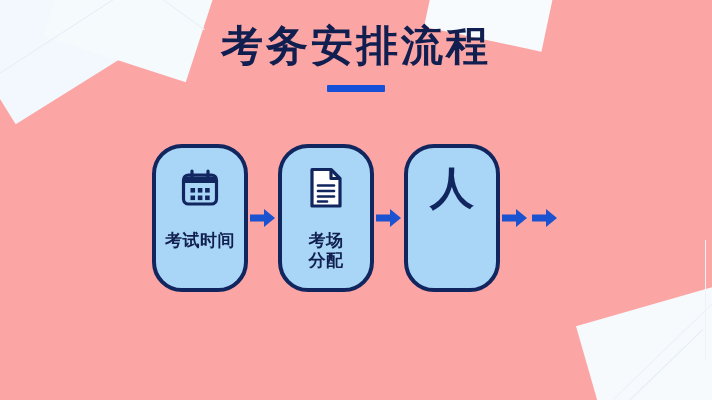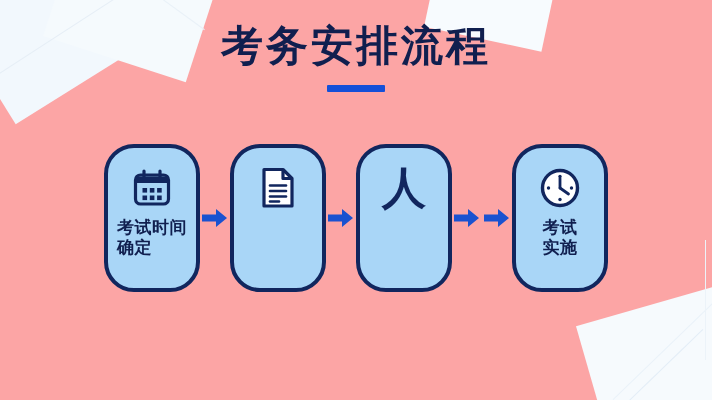--- a/index.html
+++ b/index.html
@@ -166,23 +166,24 @@
     line-height: 44px;
     font-weight: bold;
     color: #11265e;
     font-family: "DejaVu Sans", "Liberation Sans", sans-serif;
   }
   .step-label {
     font-size: 17px;
     font-weight: bold;
     color: #101f4f;
     line-height: 1.22;
-    text-align: left;
+    text-align: center;
     letter-spacing: 0.5px;
     white-space: nowrap;
+    margin-top: 13px;
   }
   .arrow {
     width: 30px;
     height: 148px;
     display: flex;
     align-items: center;
     justify-content: center;
     flex: 0 0 auto;
   }
   .arrow svg { display: block; }
@@ -221,41 +222,44 @@
           <rect x="10.5" y="20" width="4.6" height="4.6" fill="#11265e"></rect>
           <rect x="17.8" y="20" width="4.6" height="4.6" fill="#11265e"></rect>
           <rect x="25.1" y="20" width="4.6" height="4.6" fill="#11265e"></rect>
           <rect x="10.5" y="27.5" width="4.6" height="4.6" fill="#11265e"></rect>
           <rect x="17.8" y="27.5" width="4.6" height="4.6" fill="#11265e"></rect>
           <rect x="25.1" y="27.5" width="4.6" height="4.6" fill="#11265e"></rect>
         </svg>
       </div>
       <div class="step-label">
         <div>考试时间</div>
-        <div>确定</div>
       </div>
     </div>
 
     <div class="arrow">
       <svg width="26" height="20" viewBox="0 0 26 20">
         <path d="M0,6.4 L14,6.4 L14,1 L25,10 L14,19 L14,13.6 L0,13.6 Z" fill="#1a52d0"></path>
       </svg>
     </div>
 
     <div class="step">
       <div class="step-icon">
         <svg width="38" height="42" viewBox="0 0 38 42">
           <path d="M5,2.5 L24,2.5 L33,11.5 L33,39 L5,39 Z" fill="#ffffff" stroke="#11265e" stroke-width="3.2" stroke-linejoin="round"></path>
           <path d="M24,2.5 L24,11.5 L33,11.5" fill="none" stroke="#11265e" stroke-width="3.2" stroke-linejoin="round"></path>
           <line x1="11" y1="18.5" x2="27" y2="18.5" stroke="#11265e" stroke-width="2.6" stroke-linecap="round"></line>
           <line x1="11" y1="24" x2="27" y2="24" stroke="#11265e" stroke-width="2.6" stroke-linecap="round"></line>
           <line x1="11" y1="29.5" x2="27" y2="29.5" stroke="#11265e" stroke-width="2.6" stroke-linecap="round"></line>
           <line x1="11" y1="34.5" x2="20" y2="34.5" stroke="#11265e" stroke-width="2.6" stroke-linecap="round"></line>
         </svg>
       </div>
+      <div class="step-label">
+        <div>考场</div>
+        <div>分配</div>
+      </div>
     </div>
 
     <div class="arrow">
       <svg width="26" height="20" viewBox="0 0 26 20">
         <path d="M0,6.4 L14,6.4 L14,1 L25,10 L14,19 L14,13.6 L0,13.6 Z" fill="#1a52d0"></path>
       </svg>
     </div>
 
     <div class="step">
       <div class="step-icon">
@@ -269,32 +273,15 @@
       </svg>
     </div>
 
 
     <div class="arrow">
       <svg width="26" height="20" viewBox="0 0 26 20">
         <path d="M0,6.4 L14,6.4 L14,1 L25,10 L14,19 L14,13.6 L0,13.6 Z" fill="#1a52d0"></path>
       </svg>
     </div>
 
-    <div class="step">
-      <div class="step-icon">
-        <svg width="42" height="42" viewBox="0 0 42 42">
-          <circle cx="21" cy="21" r="17.5" fill="#ffffff" stroke="#11265e" stroke-width="3.4"></circle>
-          <circle cx="21" cy="9.5" r="1.7" fill="#11265e"></circle>
-          <circle cx="21" cy="32.5" r="1.7" fill="#11265e"></circle>
-          <circle cx="9.5" cy="21" r="1.7" fill="#11265e"></circle>
-          <circle cx="32.5" cy="21" r="1.7" fill="#11265e"></circle>
-          <line x1="21" y1="21" x2="21" y2="11.5" stroke="#11265e" stroke-width="2.8" stroke-linecap="round"></line>
-          <line x1="21" y1="21" x2="29.5" y2="27" stroke="#11265e" stroke-width="2.8" stroke-linecap="round"></line>
-        </svg>
-      </div>
-      <div class="step-label">
-        <div>考试</div>
-        <div>实施</div>
-      </div>
-    </div>
 
   </div>
 </div>
 
 </body></html>

